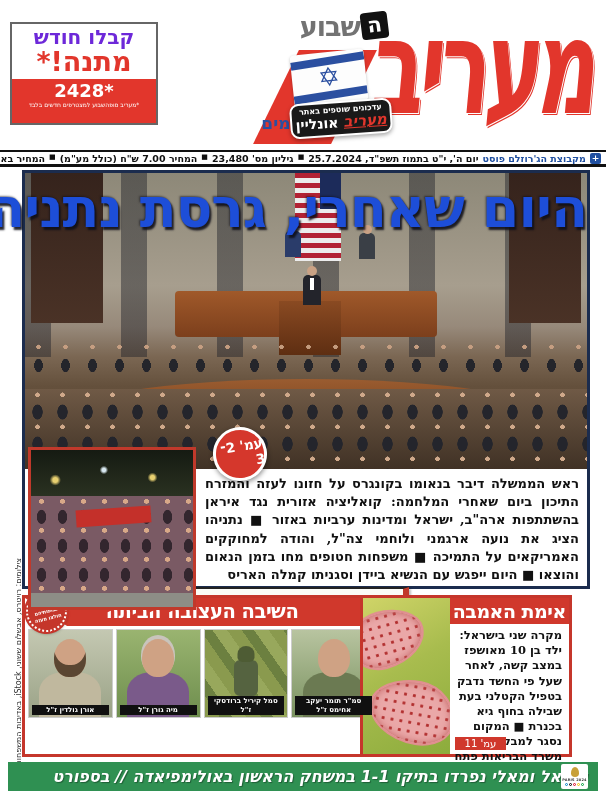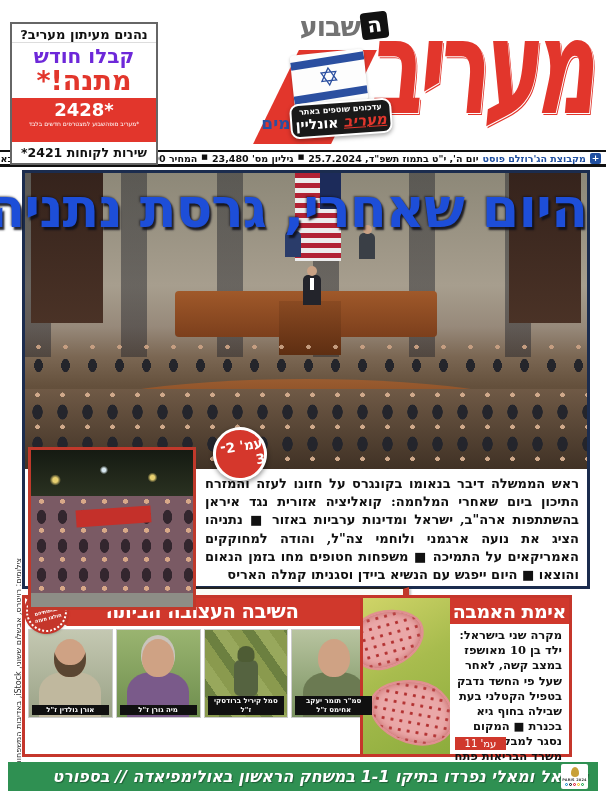--- a/index.html
+++ b/index.html
@@ -184,28 +184,26 @@
       <div class="flag-stripe s1"></div>
       <div class="flag-star">✡</div>
       <div class="flag-stripe s2"></div>
     </div>
     <div class="fighters">עם הלוחמים</div>
     <div class="online-badge">
       <div class="ob-l1">עדכונים שוטפים באתר</div>
       <div class="ob-l2"><span class="ob-brand">מעריב</span> <span class="ob-rest">אונליין</span></div>
     </div>
     <div class="promo-box">
-      <div class="promo-l1">נהנים מעיתון מעריב?</div>
       <div class="promo-l2">קבלו חודש</div>
       <div class="promo-l3">מתנה!*</div>
       <div class="promo-band">
         <div class="promo-phone">*2428</div>
         <div class="promo-fine">*מעריב סופהשבוע למצטרפים חדשים בלבד</div>
       </div>
-      <div class="promo-service">שירות לקוחות 2421*</div>
     </div>
   </div>
 
   <div class="infobar">
     <span class="plus-icon">+</span>
     <span class="ib-group">מקבוצת הג'רוזלם פוסט</span>
     <span class="ib-seg">יום ה', י"ט בתמוז תשפ"ד, 25.7.2024</span>
     <span class="sep">■</span>
     <span class="ib-seg">גיליון מס' 23,480</span>
     <span class="sep">■</span>

